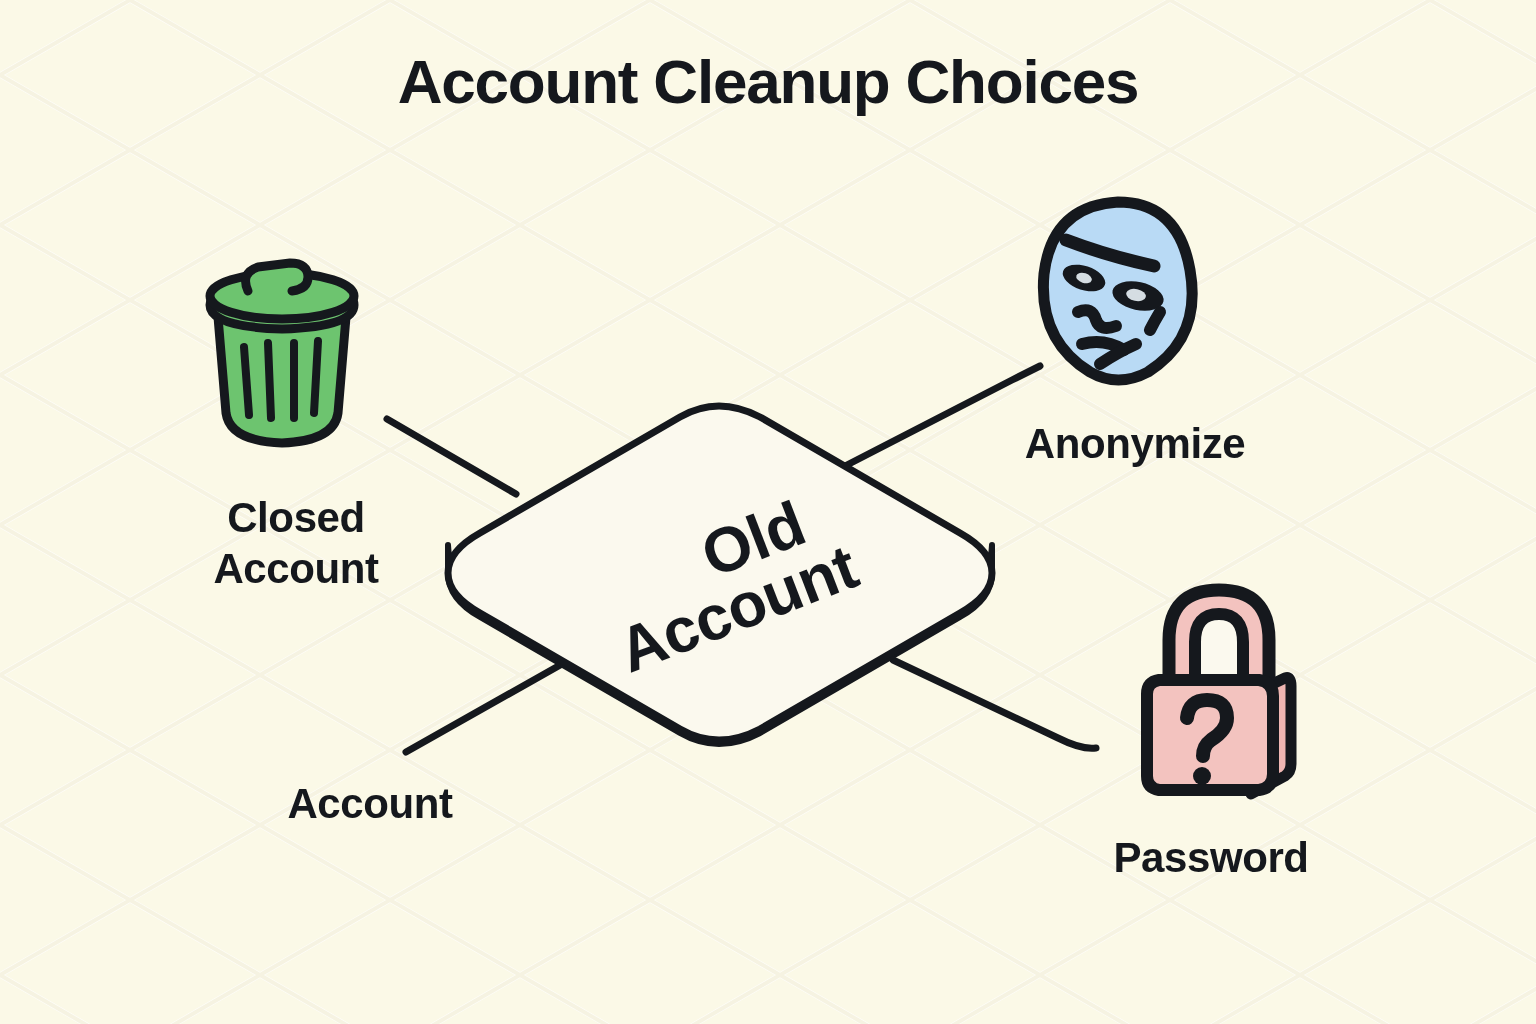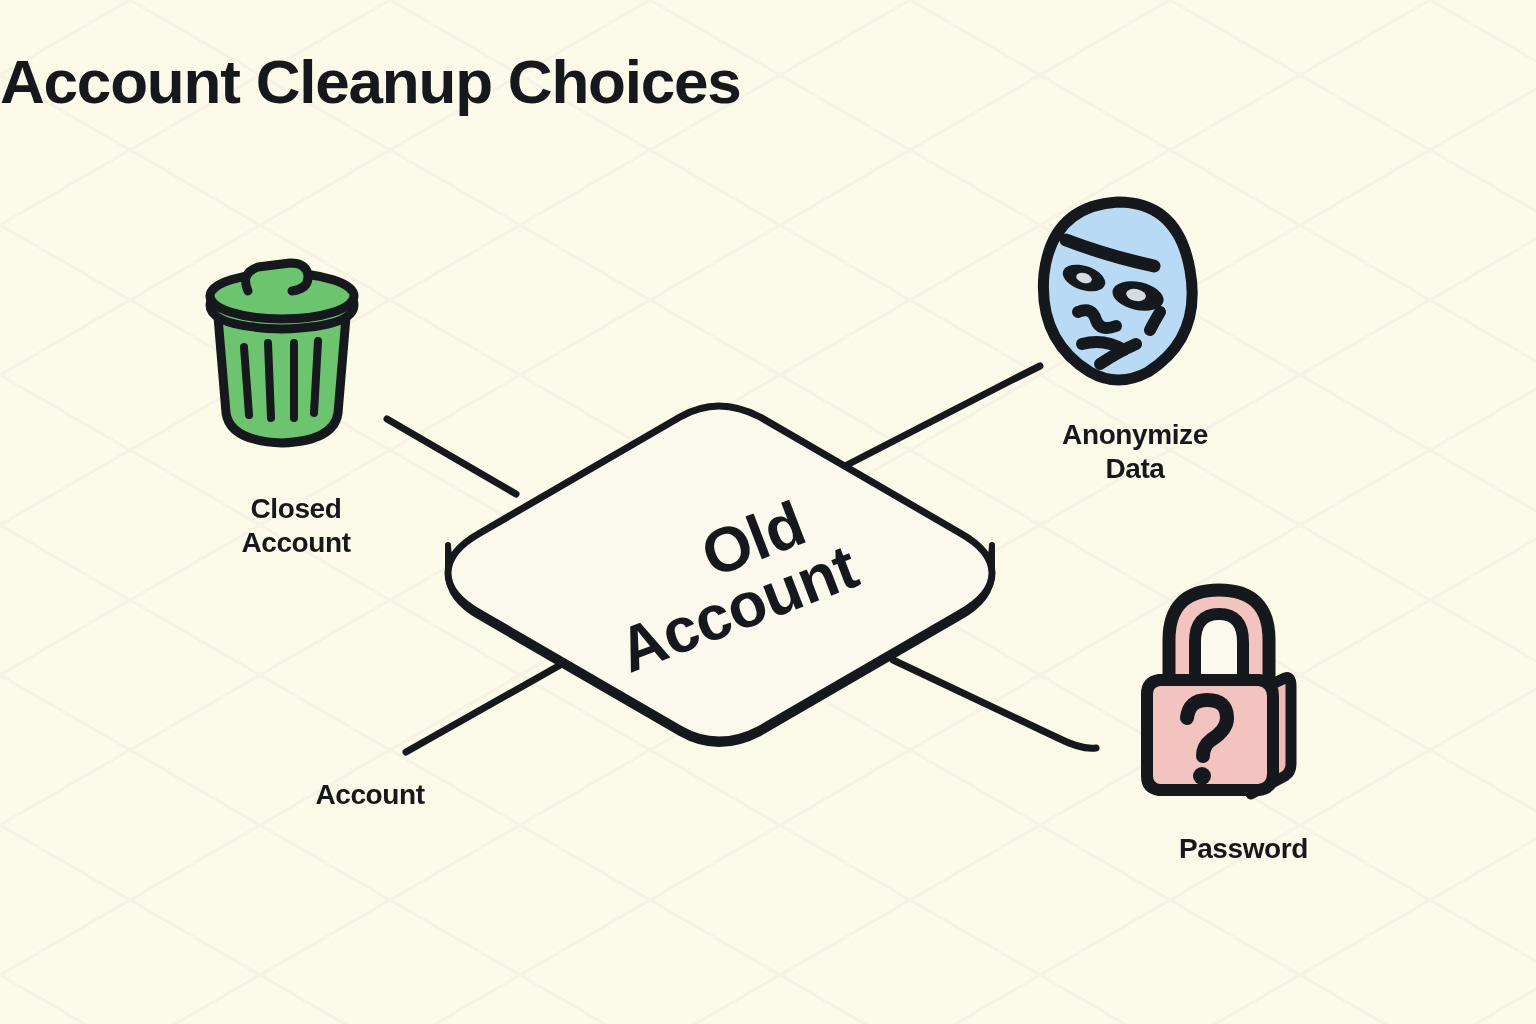--- a/index.html
+++ b/index.html
@@ -30,20 +30,21 @@
     height: 1024px;
     pointer-events: none;
   }
 
   
   #page-title {
     position: absolute;
     top: 47px;
     left: 0;
     width: 1536px;
+    text-align: center;
     font-size: 62px;
     font-weight: bold;
     letter-spacing: -1.2px;
     color: #15181d;
     line-height: 1.12;
     white-space: nowrap;
   }
 
   
   #connectors {
@@ -90,30 +91,30 @@
   
   .branch-icon { position: absolute; }
 
   #icon-trash { left: 196px; top: 255px; width: 180px; height: 200px; }
   #icon-mask  { left: 1032px; top: 196px; width: 172px; height: 192px; }
   #icon-lock  { left: 1133px; top: 578px; width: 172px; height: 232px; }
 
   
   .branch-label {
     position: absolute;
-    font-size: 28px;
+    font-size: 42px;
     font-weight: bold;
     color: #15181d;
     line-height: 1.22;
     letter-spacing: -0.4px;
   }
   #label-delete    { left: 196px;  top: 492px;  width: 200px; text-align: center; }
   #label-anonymize { left: 1000px; top: 418px;  width: 270px; text-align: center; }
   #label-closed    { left: 260px;  top: 778px;  width: 220px; text-align: center; }
-  #label-password  { left: 1058px; top: 832px;  width: 250px; text-align: right; }
+  #label-password  { left: 1086px; top: 832px;  width: 250px; text-align: center; }
 </style>
 </head>
 <body>
 
 <div id="stage">
 
   <svg id="bg-texture" viewBox="0 0 1536 1024" xmlns="http://www.w3.org/2000/svg" aria-hidden="true">
     <defs>
       <pattern id="diamondGrid" width="260" height="150" patternUnits="userSpaceOnUse">
         <path d="M0 75 L130 0 L260 75 L130 150 Z" fill="none" stroke="#ffffff" stroke-width="5" opacity="0.85"></path>
@@ -237,21 +238,20 @@
     </svg>
   </div>
 
   <div class="branch-label" id="label-delete">
     <div>Closed</div>
     <div>Account</div>
   </div>
 
   <div class="branch-label" id="label-anonymize">
     <div>Anonymize</div>
-    <div>Data</div>
   </div>
 
   <div class="branch-label" id="label-closed">
     <div>Account</div>
   </div>
 
   <div class="branch-label" id="label-password">
     <div>Password</div>
   </div>
 

